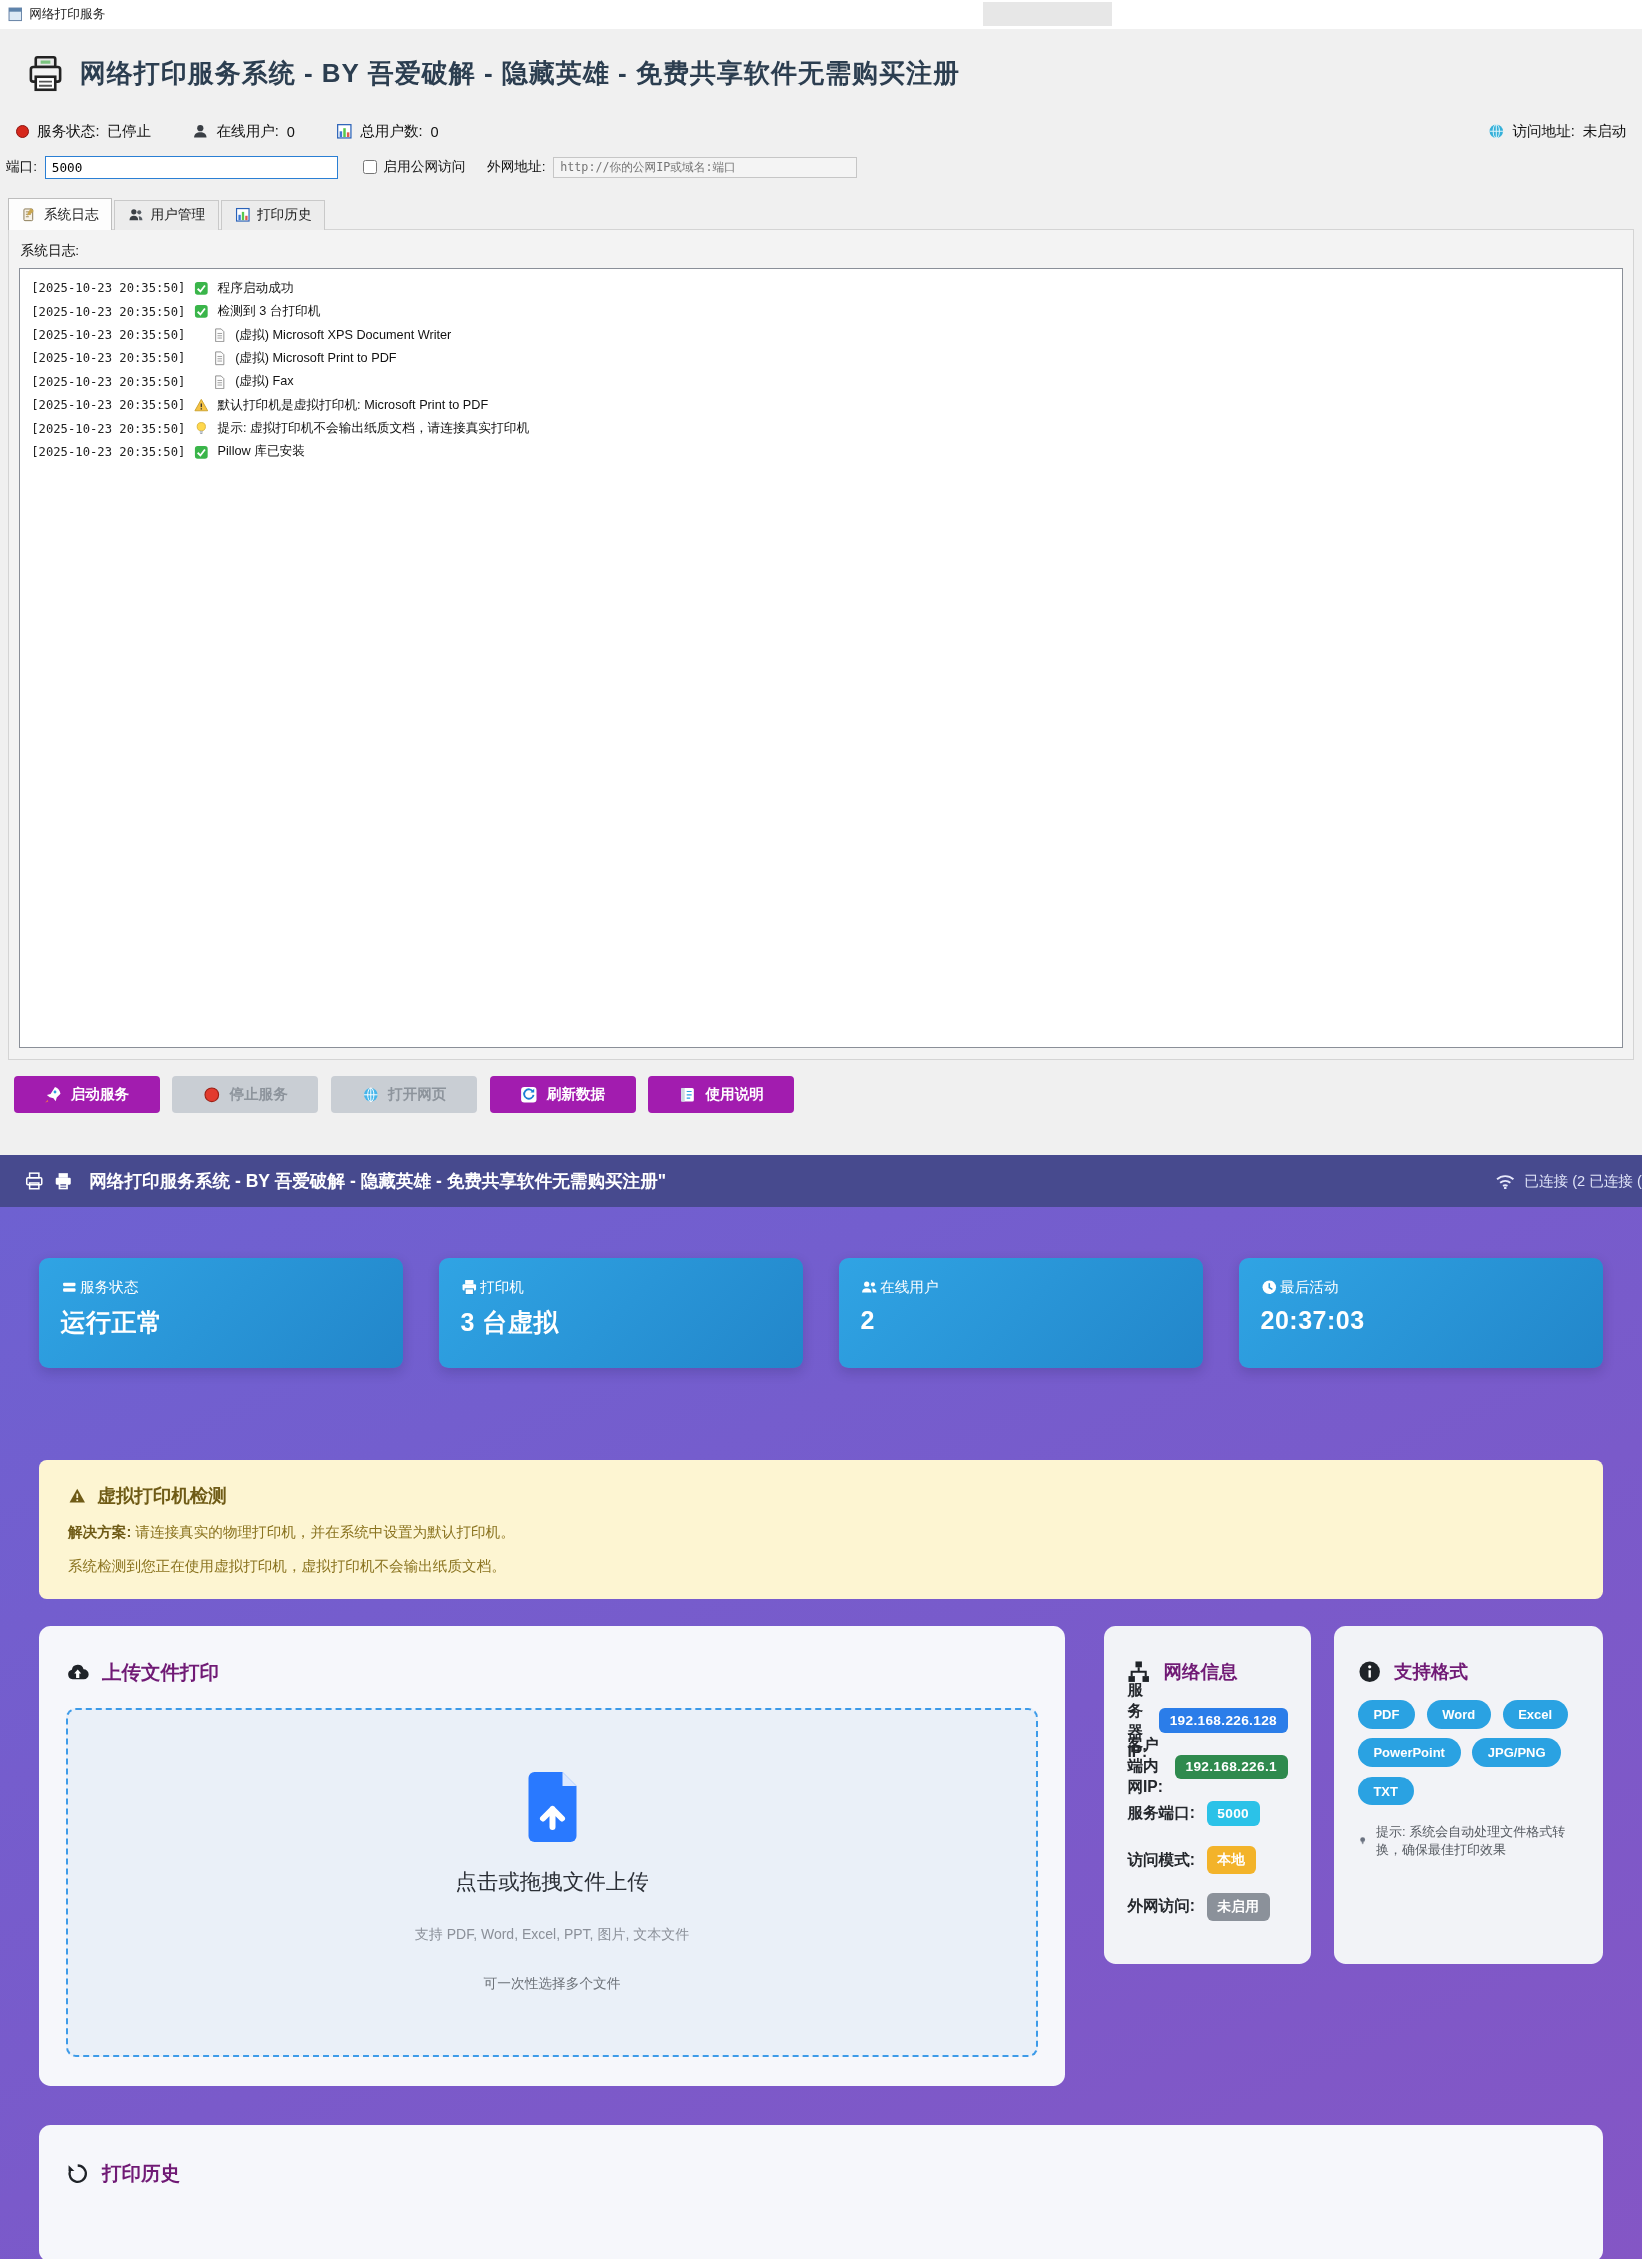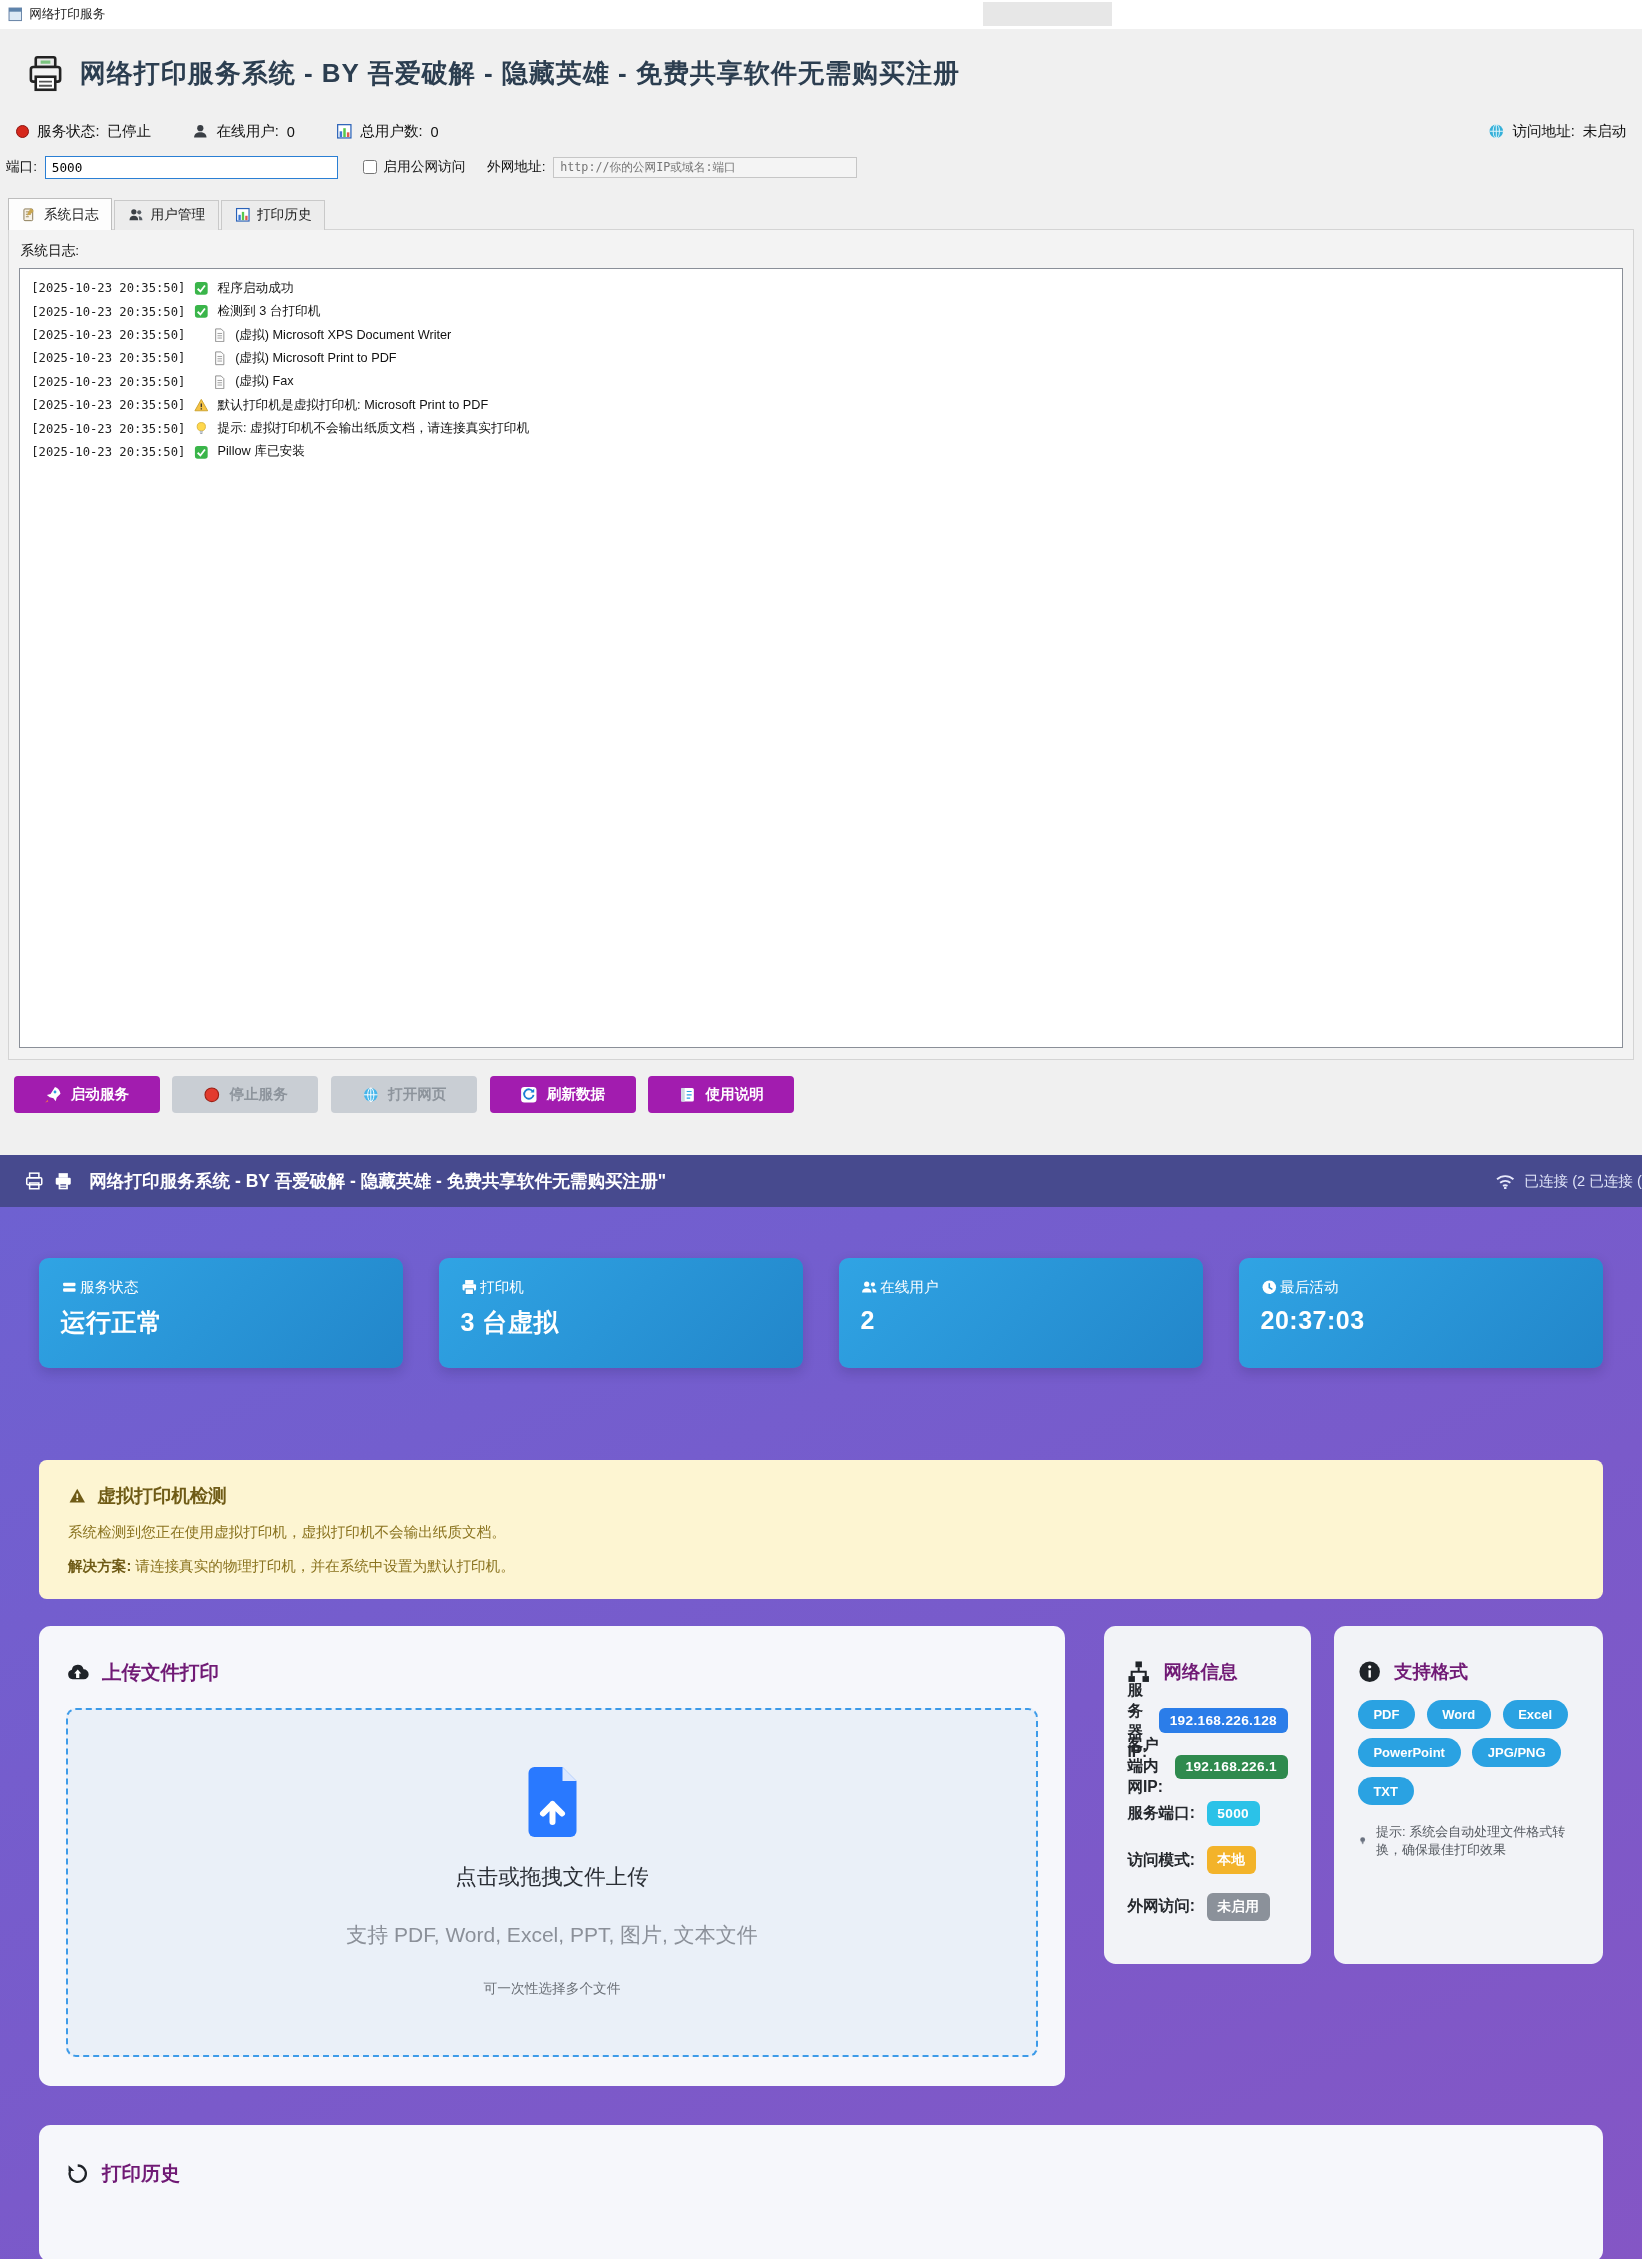--- a/index.html
+++ b/index.html
@@ -62,21 +62,21 @@
   .warn-tri { width:18.5px; height:17.6px; }
   .warn-line { font-size:14.6px; color:#8a731f; margin-top:14.6px; }
   .warn-line b { color:#6f5b16; }
   .content-row { display:flex; gap:39px; margin-top:27px; align-items:flex-start; }
   .panel-title { display:flex; align-items:center; gap:12.7px; font-size:19.5px; font-weight:bold; color:#701a75;margin-top:10px; }
   .pt-ico { width:23.4px; height:23.4px; }
   .upload-card { flex:1; background:#f6f7fb; border-radius:11.7px; padding:23.4px 27px 29px; }
   .dropzone { margin-top:21.5px; border:2px dashed #3d9be9; border-radius:9.8px; background:#eaf0f8; height:349px; display:flex; flex-direction:column; align-items:center; justify-content:center; text-align:center; cursor:pointer; }
   .file-ico { width:57px; height:70px; }
   .dz-main { font-size:21.5px; color:#2b2f36; margin-top:25px; }
-  .dz-sub { font-size:21px; color:#8b9099; margin-top:30px; }
+  .dz-sub { font-size:14px; color:#8b9099; margin-top:30px; }
   .dz-note { font-size:13.7px; color:#6b7077; margin-top:31px; }
   .right-col { width:499px; display:flex; flex-direction:row; gap:23.4px; }
   .net-card, .fmt-card { background:#f2f3f7; border-radius:11.7px; padding:23.4px 23.4px 25px; }
   .net-card .panel-title, .fmt-card .panel-title { font-size:18.5px; }
   .net-rows { margin-top:21.5px; }
   .net-row { display:flex; align-items:center; gap:11.7px; height:29px; margin-bottom:17.6px;margin-top:13px; }
   .net-label { font-size:15.6px; font-weight:bold; color:#23262b; }
   .badge { font-size:13.7px; font-weight:bold; color:#fff; padding:4.9px 10.7px; border-radius:5.9px; letter-spacing:0.3px; }
   .pills { margin-top:15.6px; display:flex; flex-wrap:wrap; gap:9.8px 11.7px; }
   .pill { background:#2aa2e2; color:#fff; font-size:13px; font-weight:bold; padding:6.8px 15.6px; border-radius:15.6px; }
@@ -430,25 +430,25 @@
       <div class="warn-title">
         <span class="warn-tri" data-icon="warn_tri">
             <svg viewBox="0 0 16 16">
               <path d="M8 1.5L15 14H1z" fill="#6f5b16"></path>
               <rect x="7.2" y="6" width="1.6" height="4" fill="#fdf5d2"></rect>
               <rect x="7.2" y="11.3" width="1.6" height="1.5" fill="#fdf5d2"></rect>
             </svg>
           </span>
         <span>虚拟打印机检测</span>
       </div>
-      <div class="warn-line">系统检测到您正在使用虚拟打印机，虚拟打印机不会输出纸质文档。</div>
       <div class="warn-line">
         <b>解决方案:</b>
         <span>请连接真实的物理打印机，并在系统中设置为默认打印机。</span>
       </div>
+      <div class="warn-line">系统检测到您正在使用虚拟打印机，虚拟打印机不会输出纸质文档。</div>
     </div>
 
     <div class="content-row">
       <div class="upload-card">
         <div class="panel-title">
           <span class="pt-ico" data-icon="cloud_up">
               <svg viewBox="0 0 16 16">
                 <path d="M4.5 12.5A3.3 3.3 0 0 1 4 6a4.1 4.1 0 0 1 8-.3 3 3 0 0 1 .2 6.8z" fill="#1f2328"></path>
                 <path d="M8 5.8l2.4 2.8H9.1v3H6.9v-3H5.6z" fill="#fff"></path>
               </svg>

